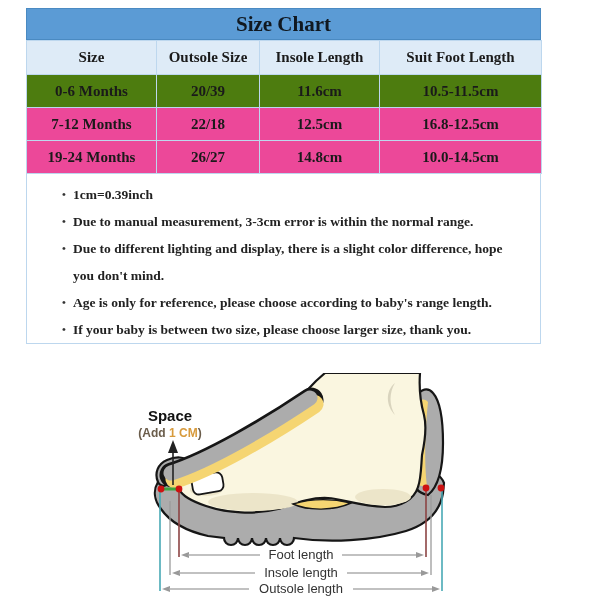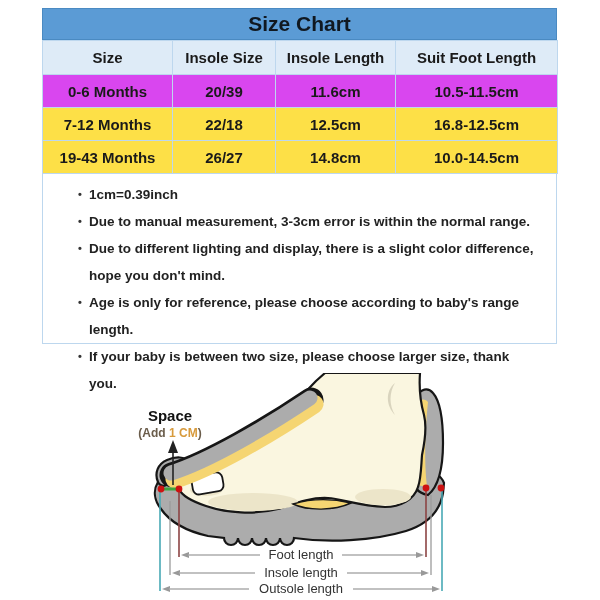--- a/index.html
+++ b/index.html
@@ -1,28 +1,28 @@
 <!DOCTYPE html>
 <html><head>
 <meta charset="utf-8">
 <style>
   html,body{margin:0;padding:0;background:#ffffff;}
   .screen{position:relative;width:600px;height:600px;background:#fff;overflow:hidden;
           font-family:"Liberation Sans",sans-serif;color:#1a1a1a;}
 
   
-  .chart-wrap{position:absolute;left:42px;top:8px;width:515px;}
+  .chart-wrap{position:absolute;left:26px;top:8px;width:515px;font-family:Liberation Serif, serif;}
   .title-bar{background:#5B9BD5;border:1px solid #4a8ac2;height:30px;display:flex;
              align-items:center;justify-content:center;font-size:21px;font-weight:bold;color:#101820;}
   table.size-table{border-collapse:collapse;width:100%;table-layout:fixed;}
   table.size-table td,table.size-table th{border:1px solid #BDD7EE;text-align:center;
              font-weight:bold;font-size:15px;color:#1a1a1a;padding:0;}
   table.size-table th{height:33px;background:#DEEBF7;}
-  table.size-table td{height:32px;background:#d946ef;}
-  table.size-table tr.alt td{background:#fde047;}
+  table.size-table td{height:32px;background:#4d7c0f;}
+  table.size-table tr.alt td{background:#ec4899;}
   col.c1{width:130px}col.c2{width:103px}col.c3{width:120px}col.c4{width:162px}
 
   
   .notes-box{border:1px solid #BDD7EE;border-top:none;background:#fff;
              padding:7px 22px 6px 28px;height:156px;}
   .note-row{display:flex;align-items:flex-start;font-size:13.5px;font-weight:bold;
             color:#222;line-height:27px;}
   .note-row .bullet{width:18px;flex:0 0 18px;text-align:center;font-size:11px;color:#333;}
   .note-row .note-text{flex:1;}
 
@@ -41,38 +41,38 @@
     <table class="size-table">
       <colgroup>
           <col class="c1">
           <col class="c2">
           <col class="c3">
           <col class="c4">
         </colgroup>
       <tbody>
           <tr>
         <th>Size</th>
-        <th>Insole Size</th>
+        <th>Outsole Size</th>
         <th>Insole Length</th>
         <th>Suit Foot Length</th>
       </tr>
       <tr>
         <td>0-6 Months</td>
         <td>20/39</td>
         <td>11.6cm</td>
         <td>10.5-11.5cm</td>
       </tr>
       <tr class="alt">
         <td>7-12 Months</td>
         <td>22/18</td>
         <td>12.5cm</td>
         <td>16.8-12.5cm</td>
       </tr>
       <tr class="alt">
-        <td>19-43 Months</td>
+        <td>19-24 Months</td>
         <td>26/27</td>
         <td>14.8cm</td>
         <td>10.0-14.5cm</td>
       </tr>
     </tbody>
       </table>
 
     <div class="notes-box">
       <div class="note-row">
         <span class="bullet">•</span>

